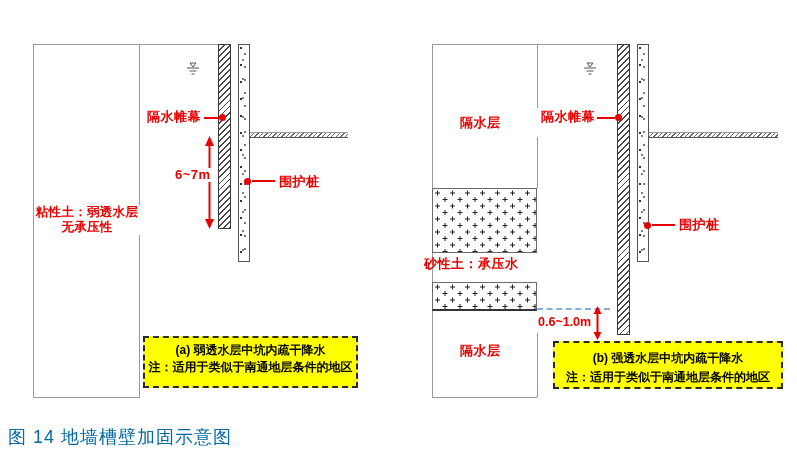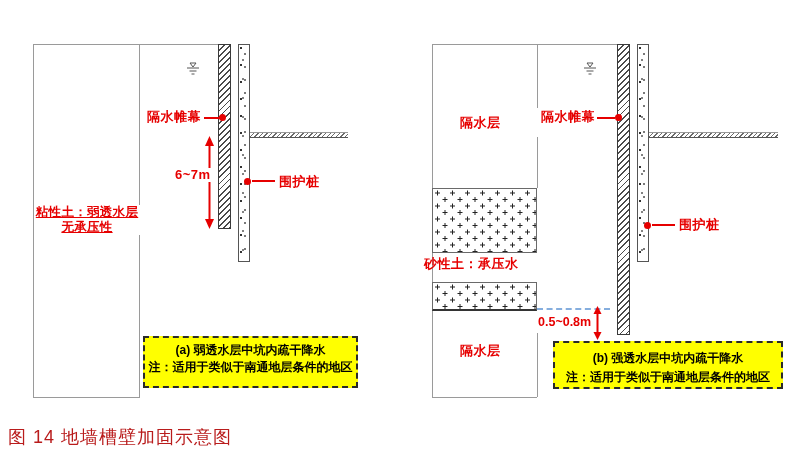--- a/index.html
+++ b/index.html
@@ -33,32 +33,32 @@
   }
   .redlabel{
     position:absolute;color:#e60000;font-weight:bold;font-size:13px;line-height:14px;
     letter-spacing:.5px;white-space:nowrap;background:#fff;padding:0 1px;
   }
   .redlabel.nobg{background:transparent;}
   .leader{position:absolute;height:2px;background:#e60000;}
   .dot{position:absolute;width:7px;height:7px;border-radius:50%;background:#e60000;}
   .soil-label{
     position:absolute;color:#e60000;font-weight:bold;font-size:12.5px;line-height:15px;
-    text-align:center;background:#fff;letter-spacing:.3px;text-decoration:underline;
+    text-align:center;background:#fff;letter-spacing:.3px;
   }
   .sandband{position:absolute;box-sizing:border-box;border:1px solid #6a6a6a;background:#fff;}
   .sandband.bottom-heavy{border-bottom:2px solid #333;}
   .bluedash{position:absolute;height:0;border-top:2px dashed #85aede;}
   .notebox{
     position:absolute;box-sizing:border-box;background:#ffff00;border:2px dashed #2a2a2a;
     color:#000;font-weight:bold;font-size:12px;text-align:center;
   }
   .notebox .t1{display:block;}
   .caption{
-    position:absolute;color:#b91c1c;font-size:18px;letter-spacing:1px;white-space:nowrap;
+    position:absolute;color:#0369a1;font-size:18px;letter-spacing:1px;white-space:nowrap;
   }
 </style>
 </head>
 <body>
 
 <div class="stage">
 
   <div class="hline" style="left:33px;top:44px;width:185px;"></div>
   <div class="vline" style="left:33px;top:44px;height:354px;"></div>
   <div class="hline" style="left:33px;top:397px;width:107px;"></div>
@@ -146,21 +146,21 @@
     </svg>
   </div>
 
   <div class="bluedash" style="left:537px;top:308px;width:73px;"></div>
 
   <svg class="abs" style="left:591px;top:306px;" width="13" height="34" viewBox="0 0 13 34">
     <line x1="6.5" y1="4" x2="6.5" y2="30" stroke="#e60000" stroke-width="2"></line>
     <polygon points="6.5,0 2.5,8 10.5,8" fill="#e60000"></polygon>
     <polygon points="6.5,34 2.5,26 10.5,26" fill="#e60000"></polygon>
   </svg>
-  <div class="redlabel" style="left:537px;top:315px;font-size:12.5px;letter-spacing:0;">0.5~0.8m</div>
+  <div class="redlabel" style="left:537px;top:315px;font-size:12.5px;letter-spacing:0;">0.6~1.0m</div>
 
   <div class="redlabel nobg" style="left:459px;top:344px;">隔水层</div>
 
   <div class="dot" style="left:644px;top:222px;"></div>
   <div class="leader" style="left:652px;top:224px;width:23px;"></div>
   <div class="redlabel nobg" style="left:678px;top:218px;">围护桩</div>
 
   <div class="notebox" style="left:553px;top:341px;width:230px;height:48px;padding-top:6px;line-height:19px;">
     <span class="t1">(b) 强透水层中坑内疏干降水</span>
     <span class="t1">注：适用于类似于南通地层条件的地区</span>

